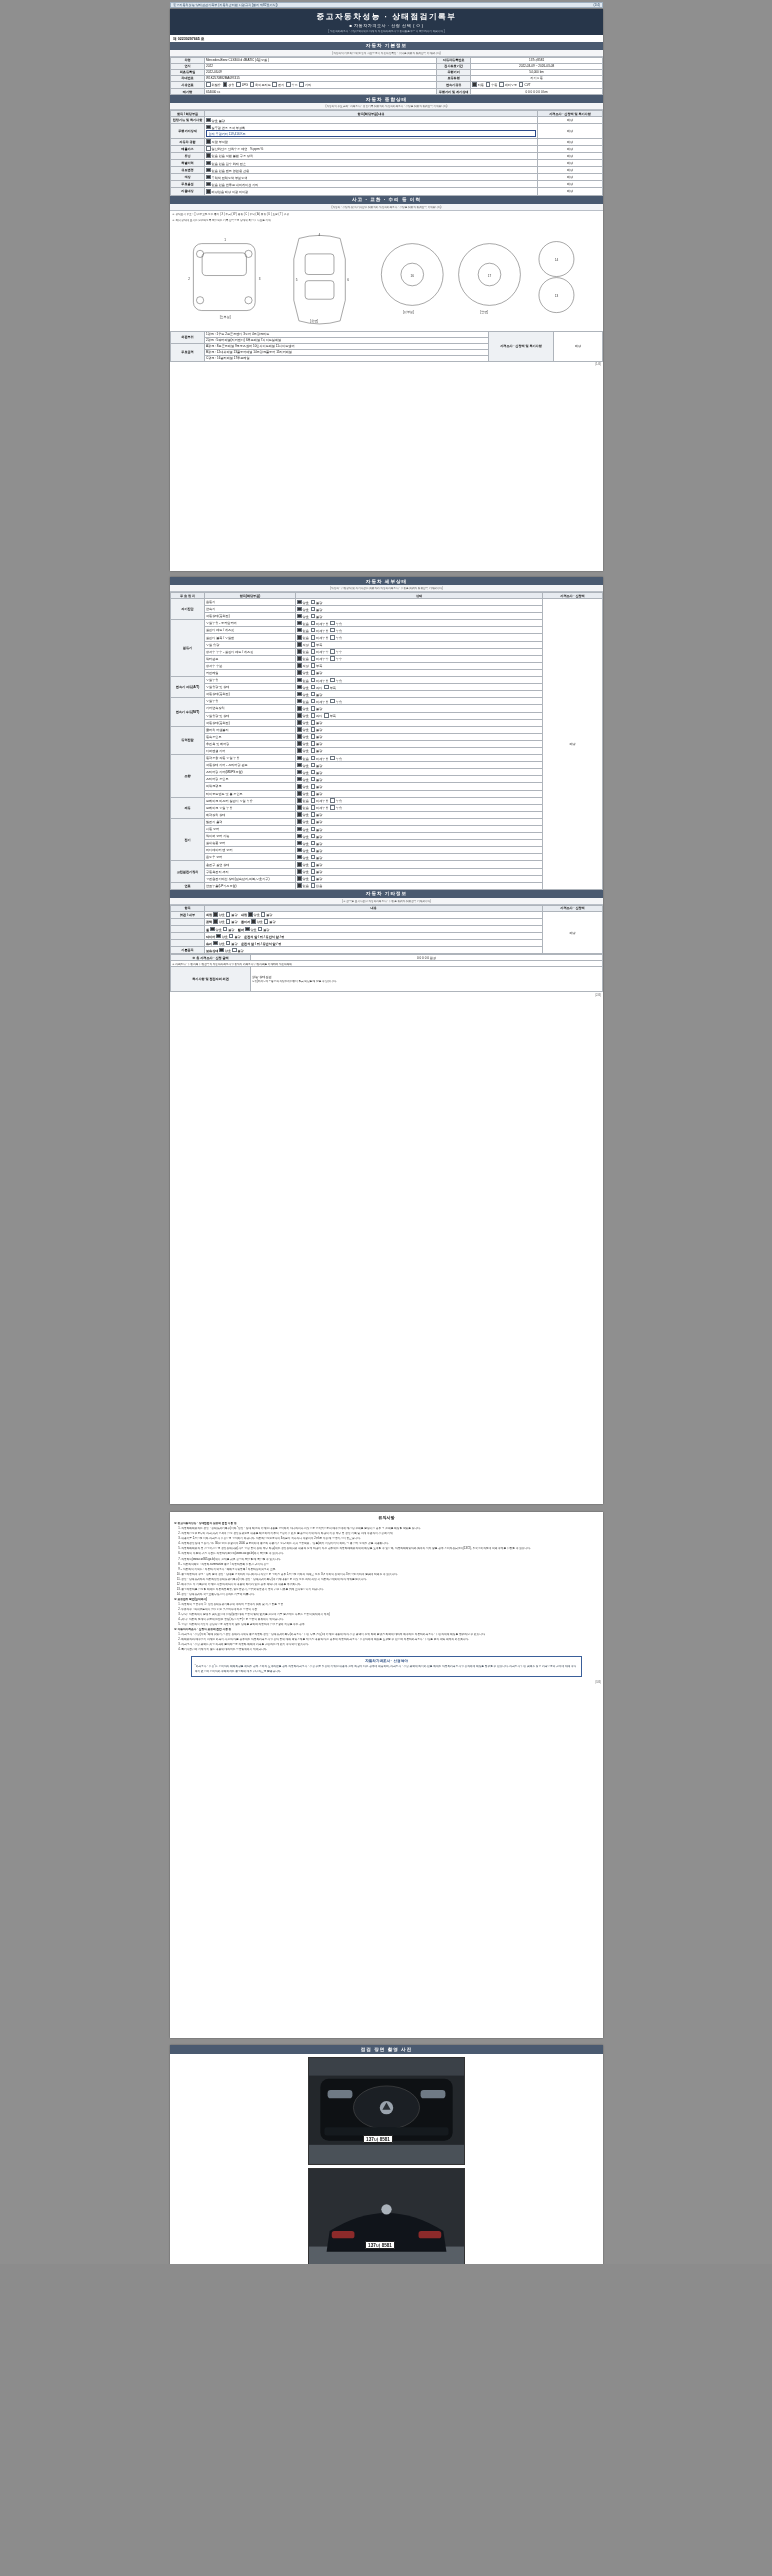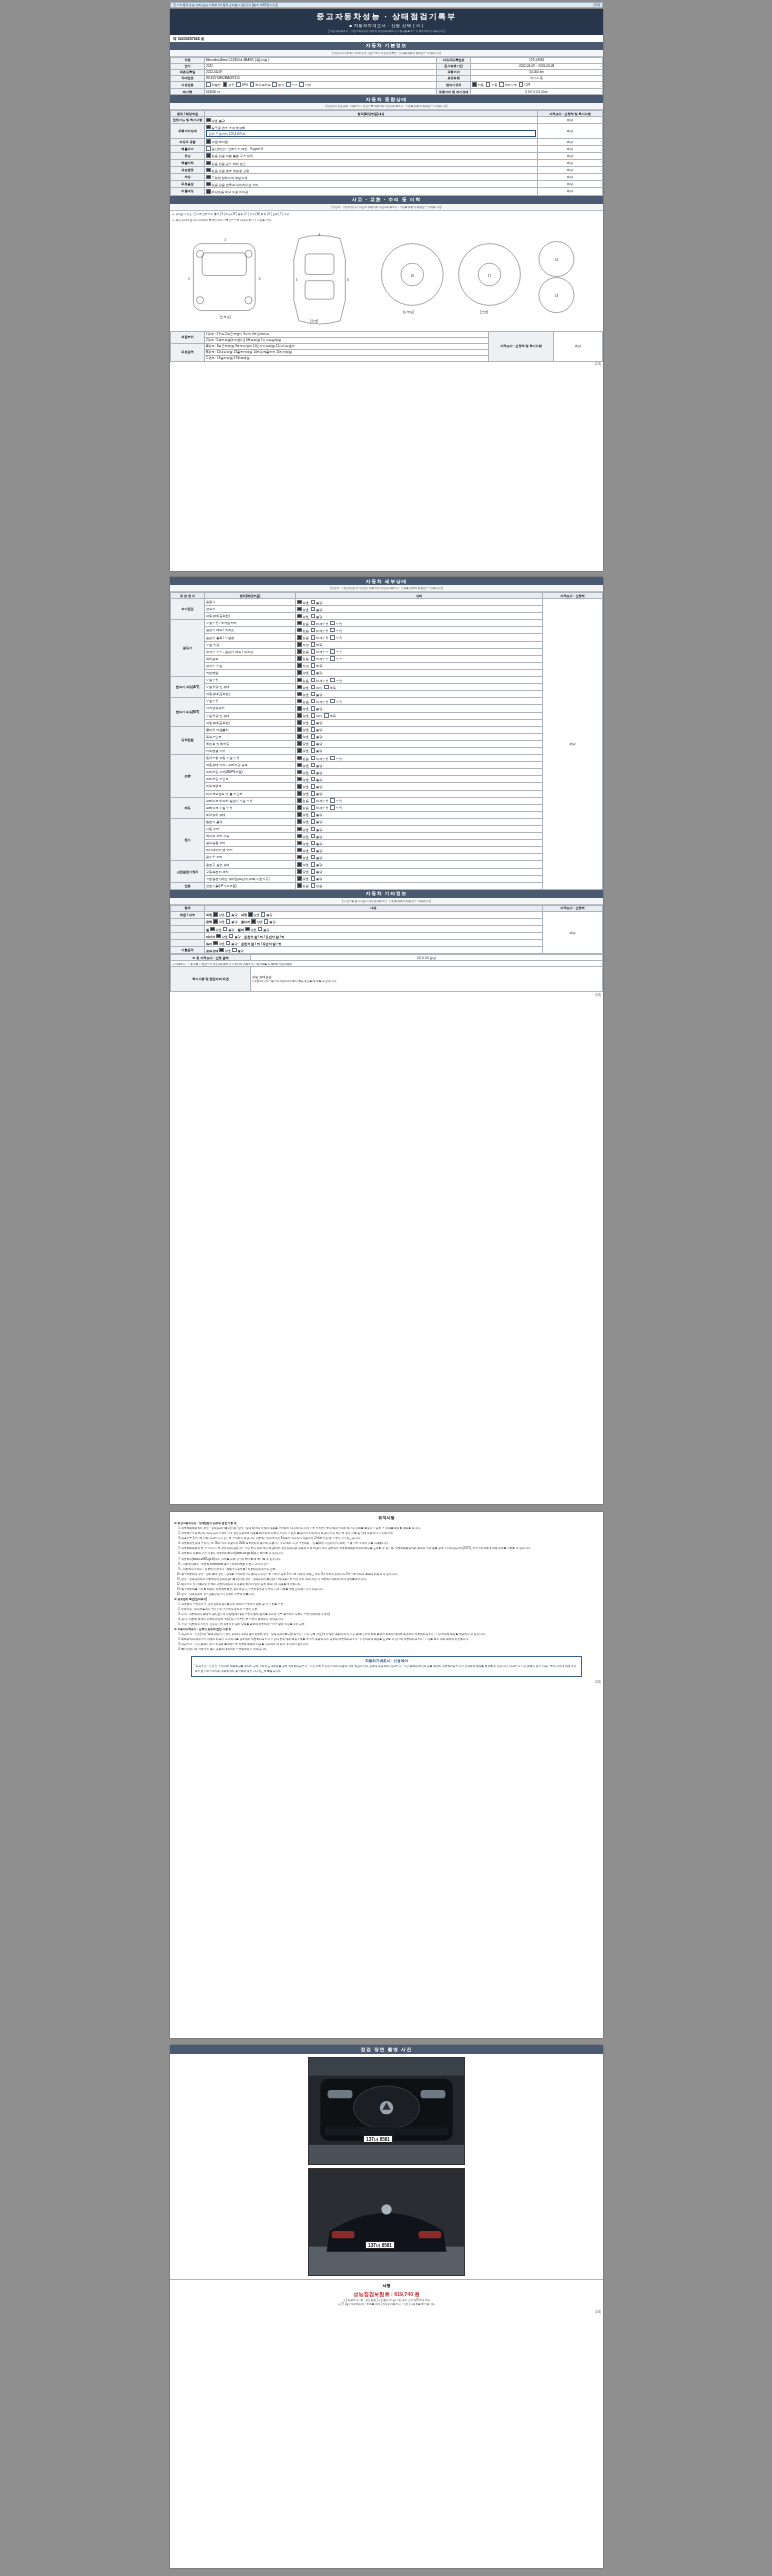--- a/index.html
+++ b/index.html
@@ -1,16 +1,16 @@
 <!DOCTYPE html>
 <html style="font-size:8.2px"><head>
 <meta charset="utf-8">
 <style>
   html,body{margin:0;padding:0;background:#8c8c8c;font-family:"Liberation Sans",sans-serif;}
-  #page{width:773px;height:2576px;position:relative;background:#8f8f8f;overflow:hidden;}
+  #page{width:773px;height:2264px;position:relative;background:#8f8f8f;overflow:hidden;}
   .sheet{position:absolute;left:170px;width:433px;background:#fff;box-shadow:0 0 1.5px rgba(0,0,0,.4);}
   .topbar{position:absolute;left:170px;top:2.1px;width:433px;height:6.2px;background:#dfe7ef;border:0.5px solid #9fb0c0;font-size:3.1px;color:#24405c;display:flex;align-items:center;justify-content:space-between;padding:0 2.1px;box-sizing:border-box;}
   .pagefoot{font-size:2.8px;color:#666;text-align:right;padding:0.5px 2.1px 1px 0;}
   .hdr{background:#27364a;color:#fff;text-align:center;padding:2.6px 0 2.1px;}
   .hdr .t1{font-size:7.7px;font-weight:bold;letter-spacing:1.5px;}
   .hdr .t2{font-size:4.1px;margin-top:1.5px;letter-spacing:0.5px;}
   .hdr .t3{font-size:2.6px;margin-top:1px;color:#c8d3e0;}
   .docno{font-size:3.6px;font-weight:bold;padding:1.5px 0 1px 3.1px;color:#111;}
   .secbar{background:#4a5a70;color:#fff;text-align:center;font-size:4.6px;font-weight:bold;padding:1.5px 0;letter-spacing:1px;}
   .secsub{font-size:2.6px;color:#444;text-align:center;padding:1px 0;border-bottom:0.5px solid #b9bfc7;background:#f4f5f7;}

